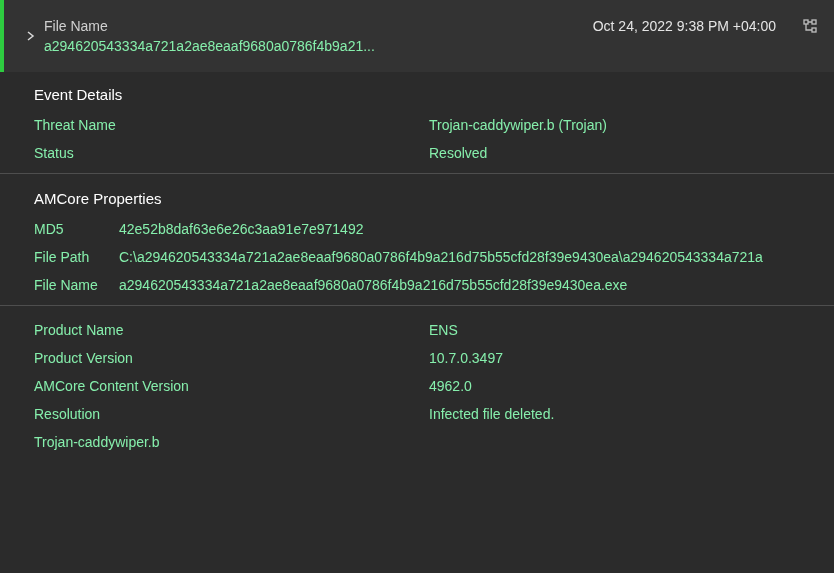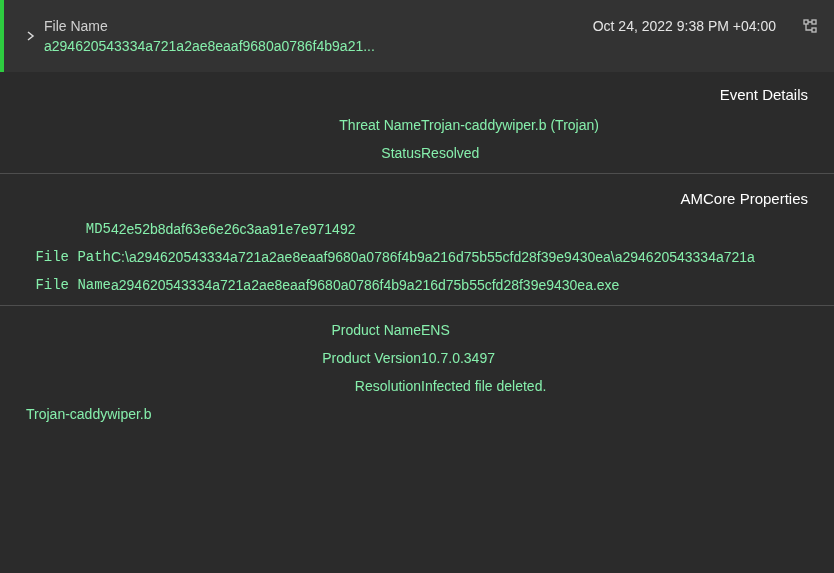--- a/index.html
+++ b/index.html
@@ -27,34 +27,34 @@
     justify-content: center;
     align-self: stretch;
   }
   .chevron-cell svg { width: 12px; height: 12px; }
   .file-label-block { flex: 1; }
   .file-label { color: #d0d0d0; margin-bottom: 4px; }
   .file-name { color: #86efac; white-space: nowrap; }
   .time-block { white-space: nowrap; color: #e5e5e5; margin-left: 20px; align-self: flex-start; }
   .branch-icon { margin-left: 26px; align-self: flex-start; }
   .branch-icon svg { width: 16px; height: 16px; }
-  .section { padding: 0 26px; margin-bottom: 12px; text-align: right; }
+  .section { padding: 0 34px; margin-bottom: 12px; }
   .section-title {
     color: #ffffff;
     font-weight: 500;
     font-size: 15px;
     margin-bottom: 14px;
   }
   .kv-row {
     display: flex;
     margin-bottom: 12px;
     color: #86efac;
   }
   .kv-row .key-wide { width: 395px; flex-shrink: 0; }
-  .kv-row .key-narrow { width: 85px; flex-shrink: 0; font-family: Liberation Mono, monospace; }
+  .kv-row .key-narrow { width: 85px; flex-shrink: 0; }
   .kv-row .val { white-space: nowrap; overflow: hidden; }
   hr.sep {
     border: none;
     border-top: 1px solid #4e4e4e;
     margin: 12px 0 16px 0;
   }
 </style>
 </head>
 <body>
 
@@ -114,19 +114,23 @@
 <div class="section">
   <div class="kv-row">
     <div class="key-wide">Product Name</div>
     <div class="val">ENS</div>
   </div>
   <div class="kv-row">
     <div class="key-wide">Product Version</div>
     <div class="val">10.7.0.3497</div>
   </div>
   <div class="kv-row">
+    <div class="key-wide">AMCore Content Version</div>
+    <div class="val">4962.0</div>
+  </div>
+  <div class="kv-row">
     <div class="key-wide">Resolution</div>
     <div class="val">Infected file deleted.</div>
   </div>
   <div class="kv-row">
     <div class="val">Trojan-caddywiper.b</div>
   </div>
 </div>
 
 </body></html>

